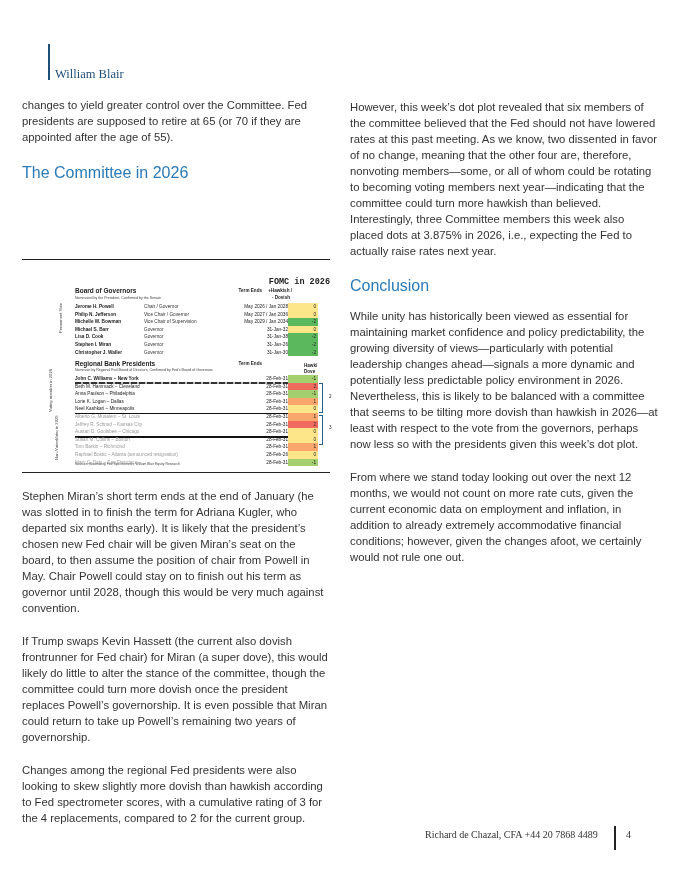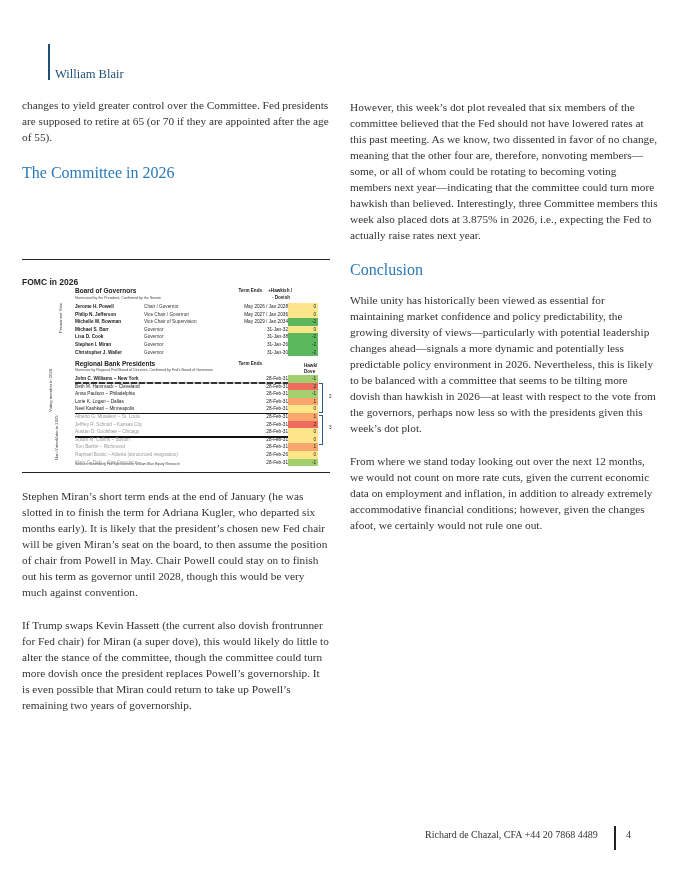--- a/index.html
+++ b/index.html
@@ -1,29 +1,29 @@
 <!DOCTYPE html>
 <html><head>
 <meta charset="utf-8">
 <style>
   html, body { margin: 0; padding: 0; background: #ffffff; }
   body { width: 680px; height: 880px; position: relative; overflow: hidden;
          font-family: "DejaVu Serif", "Liberation Serif", serif; color: #333; }
   .header-bar { position: absolute; left: 48px; top: 44px; width: 2px; height: 36px; background: #1f4e79; }
   .brand { position: absolute; left: 55px; top: 67px; font-size: 12.5px; color: #1f4e79; font-family: "Liberation Serif", serif; text-align: center; }
-  .col { position: absolute; font-family: Liberation Serif, serif; font-size: 11.3px; line-height: 16px; color: #333; }
+  .col { position: absolute; font-family: Liberation Sans, sans-serif; font-size: 11.3px; line-height: 16px; color: #333; }
   .col-left { left: 22px; top: 97px; width: 308px; }
   .col-right { left: 350px; top: 99px; width: 310px; }
   .col p { margin: 0 0 17px 0; }
   .col h2 { font-weight: normal; color: #2a7ab8; font-size: 16px; margin: 0 0 12px 0; line-height: 20px; }
   .exhibit { position: absolute; left: 22px; top: 259px; width: 308px; height: 212px;
              border-top: 1.5px solid #222; border-bottom: 1.5px solid #222;
              font-family: "Liberation Sans", sans-serif; color: #222; }
   .ex-title { position: absolute; left: 0; width: 100%; text-align: center; font-size: 7.5px; top: 8px; }
-  .ex-subtitle { position: absolute; left: 0; width: 100%; text-align: left; font-size: 8.5px; font-weight: bold; top: 17px; }
+  .ex-subtitle { position: absolute; left: 0; width: 100%; text-align: right; font-size: 8.5px; font-weight: bold; top: 17px; font-family: Liberation Mono, monospace; }
   .sec-title { position: absolute; left: 53px; font-size: 6.5px; font-weight: bold; }
   .sec-note { position: absolute; left: 53px; font-size: 3.6px; color: #444; }
   .hdr { position: absolute; font-size: 4.6px; font-weight: bold; text-align: right; }
   .row { position: absolute; left: 53px; width: 243px; height: 7.5px; font-size: 4.7px; line-height: 7.5px; }
   .row .name { position: absolute; left: 0; }
   .row .role { position: absolute; left: 69px; color: #333; }
   .row .term { position: absolute; right: 30px; }
   .row .score { position: absolute; right: 0; width: 30px; text-align: right; padding-right: 2px; box-sizing: border-box; height: 7.5px; }
   .row.bold .name { font-weight: bold; }
   .row.grey .name { color: #999; }
@@ -181,20 +181,21 @@
     <div class="row grey" style="top: 198.6px;">
       <span class="name">Mary C. Daly – San Francisco</span>
       <span class="term">28-Feb-31</span>
       <span class="score" style="background: rgb(163, 207, 110);">-1</span>
     </div>
   </div>
 
 <div class="col col-left" style="top:488px;">
   <p>Stephen Miran’s short term ends at the end of January (he was slotted in to finish the term for Adriana Kugler, who departed six months early). It is likely that the president’s chosen new Fed chair will be given Miran’s seat on the board, to then assume the position of chair from Powell in May. Chair Powell could stay on to finish out his term as governor until 2028, though this would be very much against convention.</p>
   <p>If Trump swaps Kevin Hassett (the current also dovish frontrunner for Fed chair) for Miran (a super dove), this would likely do little to alter the stance of the committee, though the committee could turn more dovish once the president replaces Powell’s governorship. It is even possible that Miran could return to take up Powell’s remaining two years of governorship.</p>
+  <p>Changes among the regional Fed presidents were also looking to skew slightly more dovish than hawkish according to Fed spectrometer scores, with a cumulative rating of 3 for the 4 replacements, compared to 2 for the current group.</p>
 </div>
 
 <div class="col col-right">
   <p>However, this week’s dot plot revealed that six members of the committee believed that the Fed should not have lowered rates at this past meeting. As we know, two dissented in favor of no change, meaning that the other four are, therefore, nonvoting members—some, or all of whom could be rotating to becoming voting members next year—indicating that the committee could turn more hawkish than believed. Interestingly, three Committee members this week also placed dots at 3.875% in 2026, i.e., expecting the Fed to actually raise rates next year.</p>
   <h2 style="">Conclusion</h2>
   <p>While unity has historically been viewed as essential for maintaining market confidence and policy predictability, the growing diversity of views—particularly with potential leadership changes ahead—signals a more dynamic and potentially less predictable policy environment in 2026. Nevertheless, this is likely to be balanced with a committee that seems to be tilting more dovish than hawkish in 2026—at least with respect to the vote from the governors, perhaps now less so with the presidents given this week’s dot plot.</p>
   <p>From where we stand today looking out over the next 12 months, we would not count on more rate cuts, given the current economic data on employment and inflation, in addition to already extremely accommodative financial conditions; however, given the changes afoot, we certainly would not rule one out.</p>
 </div>
 
 <div class="footer">Richard de Chazal, CFA  +44 20 7868 4489</div>

